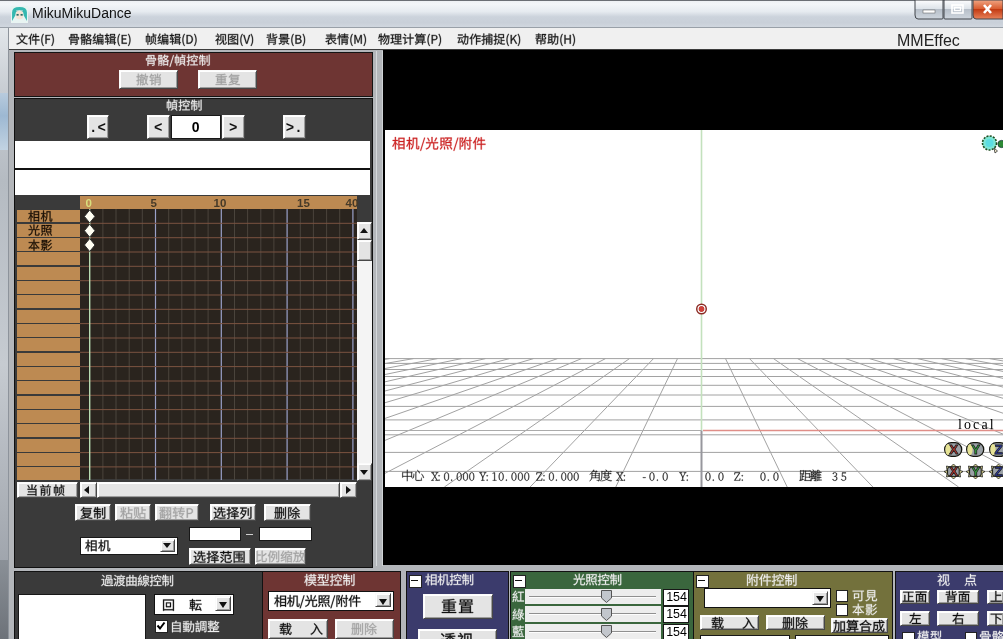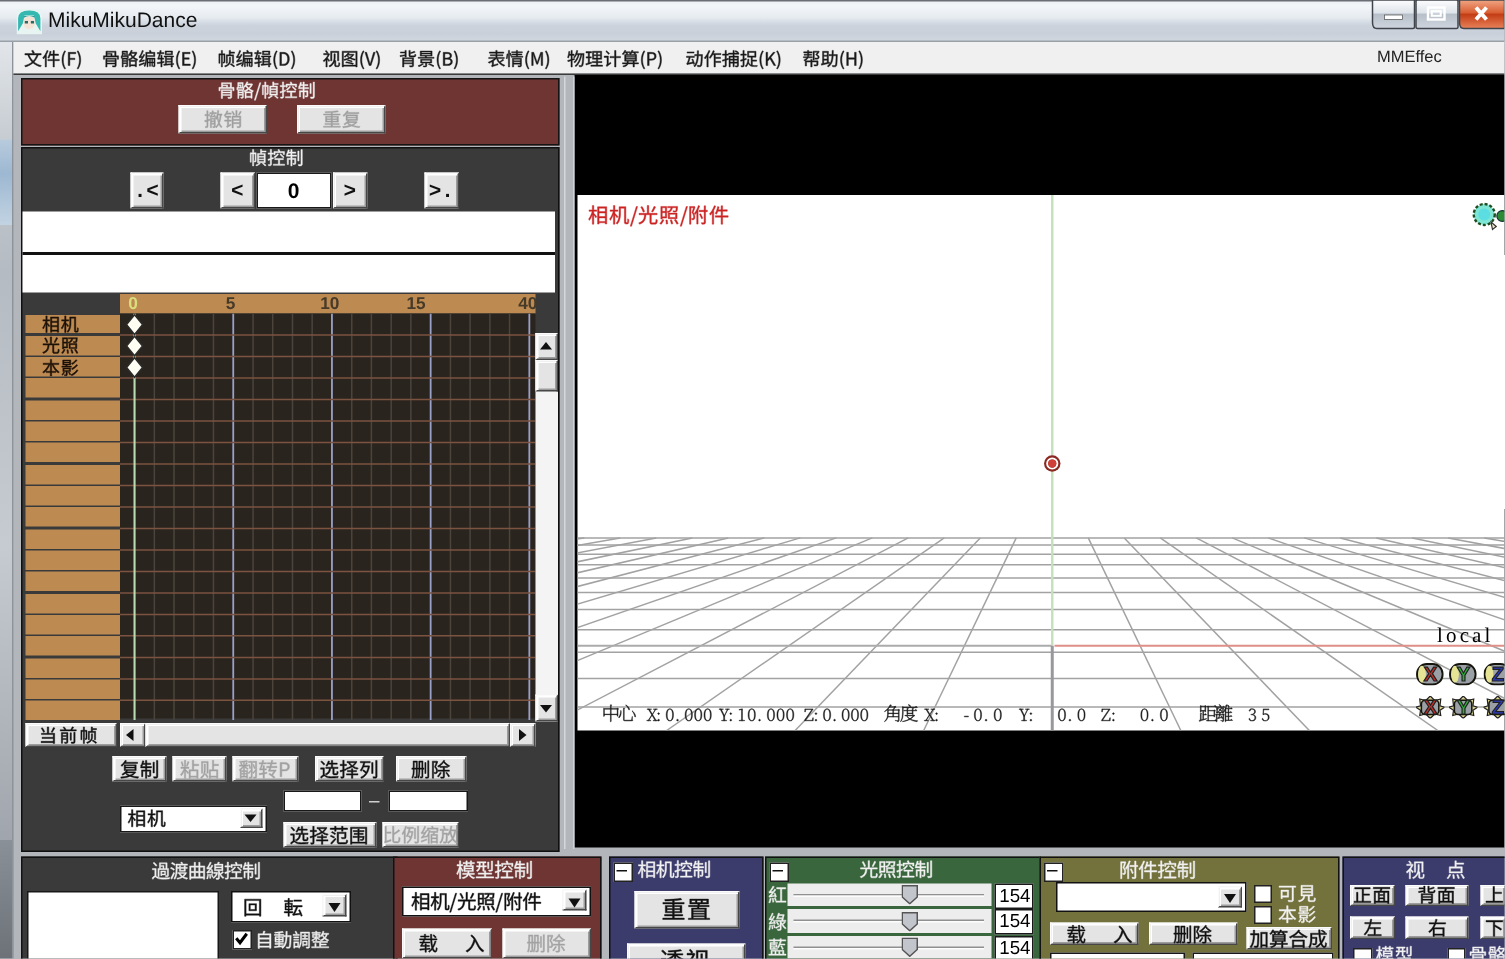--- a/index.html
+++ b/index.html
@@ -90,21 +90,21 @@
 <svg style="position:absolute;left:456.7px;top:29.82px;overflow:visible" width="64" height="17">
     <g transform="translate(0,13.68) scale(0.012000,-0.012000)">
       <path d="M89 758V691H476V758ZM653 823C653 752 653 680 650 609H507V537H647C635 309 595 100 458 -25C478 -36 504 -61 517 -79C664 61 707 289 721 537H870C859 182 846 49 819 19C809 7 798 4 780 4C759 4 706 4 650 10C663 -12 671 -43 673 -64C726 -68 781 -68 812 -65C844 -62 864 -53 884 -27C919 17 931 159 945 571C945 582 945 609 945 609H724C726 680 727 752 727 823ZM89 44 90 45V43C113 57 149 68 427 131L446 64L512 86C493 156 448 275 410 365L348 348C368 301 388 246 406 194L168 144C207 234 245 346 270 451H494V520H54V451H193C167 334 125 216 111 183C94 145 81 118 65 113C74 95 85 59 89 44Z M1534 828C1484 681 1403 536 1313 442C1330 430 1359 404 1371 391C1422 447 1471 520 1514 601H1583V-79H1659V164H1960V235H1659V387H1947V456H1659V601H1970V673H1550C1571 717 1590 763 1606 809ZM1293 836C1237 684 1143 534 1044 437C1058 420 1080 379 1088 362C1122 397 1155 437 1187 481V-78H1262V599C1301 667 1337 741 1365 814Z M2750 783C2800 756 2868 717 2905 691H2708V840H2638V691H2390V622H2638V525H2417V-78H2486V127H2638V-70H2708V127H2873V-3C2873 -15 2870 -19 2858 -19C2845 -20 2807 -20 2763 -19C2771 -36 2779 -62 2782 -79C2844 -80 2886 -79 2911 -69C2936 -58 2944 -40 2944 -3V525H2708V622H2965V691H2914L2948 741C2910 765 2838 804 2786 830ZM2873 457V358H2708V457ZM2638 457V358H2486V457ZM2486 294H2638V191H2486ZM2873 294V191H2708V294ZM2198 840V639H2059V568H2198V350C2141 334 2088 319 2045 308L2061 235L2198 276V7C2198 -8 2192 -12 2179 -12C2166 -13 2125 -13 2079 -12C2089 -32 2099 -62 2102 -80C2168 -80 2209 -78 2235 -67C2261 -55 2270 -35 2270 7V299L2393 337L2383 404L2270 371V568H2382V639H2270V840Z M3515 727H3844V530H3515ZM3190 839V638H3066V568H3190V346L3053 306L3072 233L3190 271V11C3190 -4 3185 -8 3173 -8C3161 -8 3122 -8 3079 -7C3089 -28 3098 -60 3101 -78C3164 -78 3203 -76 3227 -64C3252 -52 3261 -31 3261 10V294L3382 334L3372 403L3261 368V568H3380V638H3261V839ZM3445 791V464H3644V30C3586 57 3540 106 3510 197C3520 244 3526 295 3531 350L3460 355C3448 183 3409 49 3311 -32C3327 -43 3356 -67 3367 -80C3422 -29 3461 35 3487 115C3555 -33 3664 -61 3808 -61H3974C3976 -43 3987 -13 3997 3C3962 2 3836 2 3811 2C3778 2 3746 4 3716 9V242H3951V309H3716V464H3917V791Z M4272 -196 4328 -171C4242 -29 4201 141 4201 311C4201 480 4242 649 4328 792L4272 818C4180 668 4125 507 4125 311C4125 114 4180 -47 4272 -196Z M4472 0H4564V232L4690 382L4910 0H5013L4748 455L4978 733H4873L4566 365H4564V733H4472Z M5116 -196C5208 -47 5263 114 5263 311C5263 507 5208 668 5116 818L5059 792C5145 649 5188 480 5188 311C5188 141 5145 -29 5059 -171Z" fill="#1a1a1a" stroke="#1a1a1a" stroke-width="25"></path>
     </g>
   </svg>
 <svg style="position:absolute;left:534.7px;top:29.82px;overflow:visible" width="41" height="17">
     <g transform="translate(0,13.68) scale(0.012000,-0.012000)">
       <path d="M274 840V761H66V700H274V627H87V568H274V544C274 528 272 510 266 490H50V429H237C206 384 154 340 69 311C86 297 110 273 122 257C231 300 291 366 322 429H540V490H344C348 510 350 528 350 544V568H513V627H350V700H534V761H350V840ZM584 798V303H656V733H827C800 690 767 640 734 596C822 547 855 502 855 466C855 445 848 431 830 423C818 419 803 416 788 415C759 413 723 414 680 418C692 401 702 374 704 355C743 351 786 352 820 355C840 357 863 363 880 371C913 389 930 417 929 461C929 506 900 554 814 607C856 657 900 718 938 770L886 801L873 798ZM150 262V-26H226V194H458V-78H536V194H789V58C789 45 785 41 768 40C752 40 693 40 629 41C639 23 651 -4 655 -24C739 -24 792 -24 824 -13C856 -2 866 19 866 56V262H536V341H458V262Z M1641 840C1641 763 1641 686 1639 613H1474V542H1636C1622 300 1571 93 1379 -26C1397 -39 1422 -64 1434 -82C1638 52 1693 279 1708 542H1864C1855 176 1845 42 1819 11C1810 -1 1799 -4 1781 -4C1760 -4 1708 -3 1651 1C1664 -19 1672 -50 1674 -71C1727 -74 1781 -75 1812 -72C1844 -69 1865 -60 1884 -33C1917 10 1927 153 1937 576C1937 585 1937 613 1937 613H1711C1714 687 1714 763 1714 840ZM1042 95 1056 18C1176 46 1344 85 1502 122L1496 190L1441 178V791H1114V109ZM1182 123V295H1370V162ZM1182 509H1370V362H1182ZM1182 576V723H1370V576Z M2256 -196 2312 -171C2226 -29 2185 141 2185 311C2185 480 2226 649 2312 792L2256 818C2164 668 2109 507 2109 311C2109 114 2164 -47 2256 -196Z M2456 0H2548V346H2890V0H2983V733H2890V426H2548V733H2456Z M3182 -196C3274 -47 3329 114 3329 311C3329 507 3274 668 3182 818L3125 792C3211 649 3254 480 3254 311C3254 141 3211 -29 3125 -171Z" fill="#1a1a1a" stroke="#1a1a1a" stroke-width="25"></path>
     </g>
   </svg>
-<div class="abs" style="left:918px;top:32px;font-size:11px;color:#222">MMEffec</div>
+<div class="abs" style="left:897px;top:32px;font-size:16px;color:#222">MMEffec</div>
 <div class="abs" style="left:9px;top:48.5px;width:994px;height:1.8px;background:#3c3c3c;"></div>
 <div class="abs" style="left:383px;top:50px;width:620px;height:515px;background:#000;"></div>
 <div class="abs" style="left:384.5px;top:130px;width:618.5px;height:357px;background:#fff;"></div>
 <div class="abs" style="left:376px;top:50.5px;width:1.2px;height:515px;background:#d5d8db;"></div>
 <div class="abs" style="left:381.5px;top:50.5px;width:1.5px;height:515px;background:#cfd3d6;"></div>
 <div class="abs" style="left:13.5px;top:51.5px;width:357px;height:43px;background:#6e3533;border:1px solid #141414"></div>
 <svg style="position:absolute;left:145px;top:50.82px;overflow:visible" width="66" height="17">
     <g transform="translate(0,13.68) scale(0.012000,-0.012000)">
       <path d="M219 797V538H79V346H148V472H849V346H921V538H780V797ZM291 538V622H495V538ZM705 538H562V674H291V737H705ZM719 349V273H280V349ZM209 410V-80H280V80H719V0C719 -13 714 -17 699 -18C684 -19 630 -20 572 -18C582 -35 592 -61 595 -80C672 -80 722 -79 753 -69C782 -59 791 -40 791 -1V410ZM280 217H719V138H280Z M1187 230H1379V155H1187ZM1187 284V355H1379V284ZM1075 537V400H1128V-80H1187V101H1379V-4C1379 -15 1375 -18 1365 -18C1355 -19 1321 -19 1283 -17C1291 -33 1301 -57 1304 -74C1357 -74 1390 -73 1412 -63C1435 -53 1441 -37 1441 -5V406H1474V537H1427V805H1125V537ZM1396 416H1135V482H1413V416ZM1181 537V630H1265V537ZM1370 537H1314V681H1181V743H1370ZM1629 847C1592 748 1532 652 1463 589C1477 577 1500 547 1509 534C1530 554 1550 578 1570 604C1598 551 1635 503 1677 460C1613 412 1541 374 1467 348C1478 333 1494 298 1500 278L1527 289V-71H1593V-21H1855V-69H1924V296H1542C1608 326 1672 365 1730 412C1787 365 1852 326 1924 296L1967 279C1970 300 1981 333 1991 351C1914 374 1843 411 1781 457C1855 527 1917 613 1956 714L1912 741L1898 738H1654C1669 768 1683 798 1694 829ZM1593 46V229H1855V46ZM1858 670C1826 607 1781 551 1728 502C1679 549 1639 604 1611 663L1616 670Z M2044 -179H2111L2410 794H2344Z M2965 406H3261V313H2965ZM2965 259H3261V166H2965ZM2965 551H3261V460H2965ZM3165 53C3218 12 3280 -42 3315 -79L3379 -42C3340 -4 3275 49 3216 91ZM2991 91C2952 50 2870 1 2800 -27C2815 -40 2835 -64 2846 -78C2918 -49 3003 2 3056 52ZM2897 614V103H3331V614H3134V693H3374V756H3134V841H3064V614ZM2492 651V127H2550V584H2623V-78H2687V584H2766V211C2766 203 2764 201 2758 201C2750 201 2731 201 2706 201C2716 183 2725 154 2727 136C2762 136 2785 138 2803 150C2819 162 2823 182 2823 210V651H2687V841H2623V651Z M4137 553C4200 496 4285 415 4326 369L4375 418C4331 463 4246 540 4183 594ZM4002 593C3955 527 3882 460 3812 415C3826 402 3850 372 3859 358C3931 410 4014 491 4068 569ZM3606 841V646H3485V575H3606V336C3556 319 3510 305 3474 294L3491 219L3606 261V16C3606 2 3601 -2 3589 -2C3577 -3 3538 -3 3495 -2C3505 -22 3514 -53 3516 -71C3579 -72 3619 -69 3642 -58C3667 -46 3676 -25 3676 16V286L3784 325L3772 394L3676 360V575H3780V646H3676V841ZM3774 20V-47H4406V20H4131V271H4335V338H3855V271H4055V20ZM4030 823C4044 792 4061 752 4073 719H3809V544H3877V653H4324V554H4396V719H4154C4142 754 4120 802 4100 841Z M5135 748V194H5206V748ZM5313 830V23C5313 7 5308 2 5293 2C5274 1 5218 1 5159 3C5169 -20 5180 -55 5184 -76C5259 -76 5314 -74 5344 -62C5375 -48 5387 -26 5387 24V830ZM4601 816C4580 719 4546 619 4500 552C4519 545 4552 532 4567 524C4584 553 4601 588 4617 627H4748V522H4504V453H4748V351H4550V2H4618V283H4748V-79H4820V283H4959V78C4959 67 4956 64 4945 64C4934 63 4901 63 4859 65C4868 46 4877 19 4880 -1C4935 -1 4974 0 4997 11C5022 23 5028 42 5028 76V351H4820V453H5063V522H4820V627H5024V696H4820V836H4748V696H4642C4653 730 4663 766 4671 802Z" fill="#f2f2f2" stroke="#f2f2f2" stroke-width="25"></path>
     </g>
@@ -135,21 +135,21 @@
 <div class="abs" style="left:222px;top:119.5px;width:22.5px;text-align:center;font-size:14px;font-weight:bold;color:#111;font-family:'Liberation Mono',monospace">&gt;</div>
 <div class="btn" style="left:283px;top:114.5px;width:20.5px;height:22.5px;"></div>
 <div class="abs" style="left:283px;top:119.5px;width:22.5px;text-align:center;font-size:14px;font-weight:bold;color:#111;font-family:'Liberation Mono',monospace">&gt;.</div>
 <div class="whitebox" style="left:171px;top:114.5px;width:47.5px;height:22.5px;text-align:center;font-size:14px;font-weight:bold;color:#000;line-height:22px">0</div>
 <div class="abs" style="left:14.5px;top:141px;width:355px;height:53.5px;background:#fff;"></div>
 <div class="abs" style="left:14.5px;top:168px;width:355px;height:1.8px;background:#111;"></div>
 <div class="abs" style="left:79.5px;top:196px;width:277px;height:13.2px;background:#bd8a52;"></div>
 <div class="abs" style="left:85.5px;top:197px;font-size:11.5px;font-weight:bold;color:#d9df7d">0</div>
 <div class="abs" style="left:150.5px;top:197px;font-size:11.5px;font-weight:bold;color:#463a28">5</div>
 <div class="abs" style="left:213.5px;top:197px;font-size:11.5px;font-weight:bold;color:#463a28">10</div>
-<div class="abs" style="left:271px;top:197px;font-size:11.5px;font-weight:bold;color:#463a28">15</div>
+<div class="abs" style="left:297px;top:197px;font-size:11.5px;font-weight:bold;color:#463a28">15</div>
 <div class="abs" style="left:345.5px;top:197px;font-size:11.5px;font-weight:bold;color:#463a28">40</div>
 <div class="abs" style="left:79.5px;top:209.2px;width:277px;height:270.3px;background:#2a241e;"></div>
 <svg class="abs" style="left:79.5px;top:209.2px" width="277" height="271" viewBox="0 0 277 271">
     <line x1="22.9" y1="0" x2="22.9" y2="271" stroke="#4a443c" stroke-width="1"></line>
     <line x1="36.0" y1="0" x2="36.0" y2="271" stroke="#4a443c" stroke-width="1"></line>
     <line x1="49.2" y1="0" x2="49.2" y2="271" stroke="#4a443c" stroke-width="1"></line>
     <line x1="62.3" y1="0" x2="62.3" y2="271" stroke="#4a443c" stroke-width="1"></line>
     <line x1="75.5" y1="0" x2="75.5" y2="271" stroke="#9aa1c9" stroke-width="1.2"></line>
     <line x1="88.7" y1="0" x2="88.7" y2="271" stroke="#4a443c" stroke-width="1"></line>
     <line x1="101.8" y1="0" x2="101.8" y2="271" stroke="#4a443c" stroke-width="1"></line>

